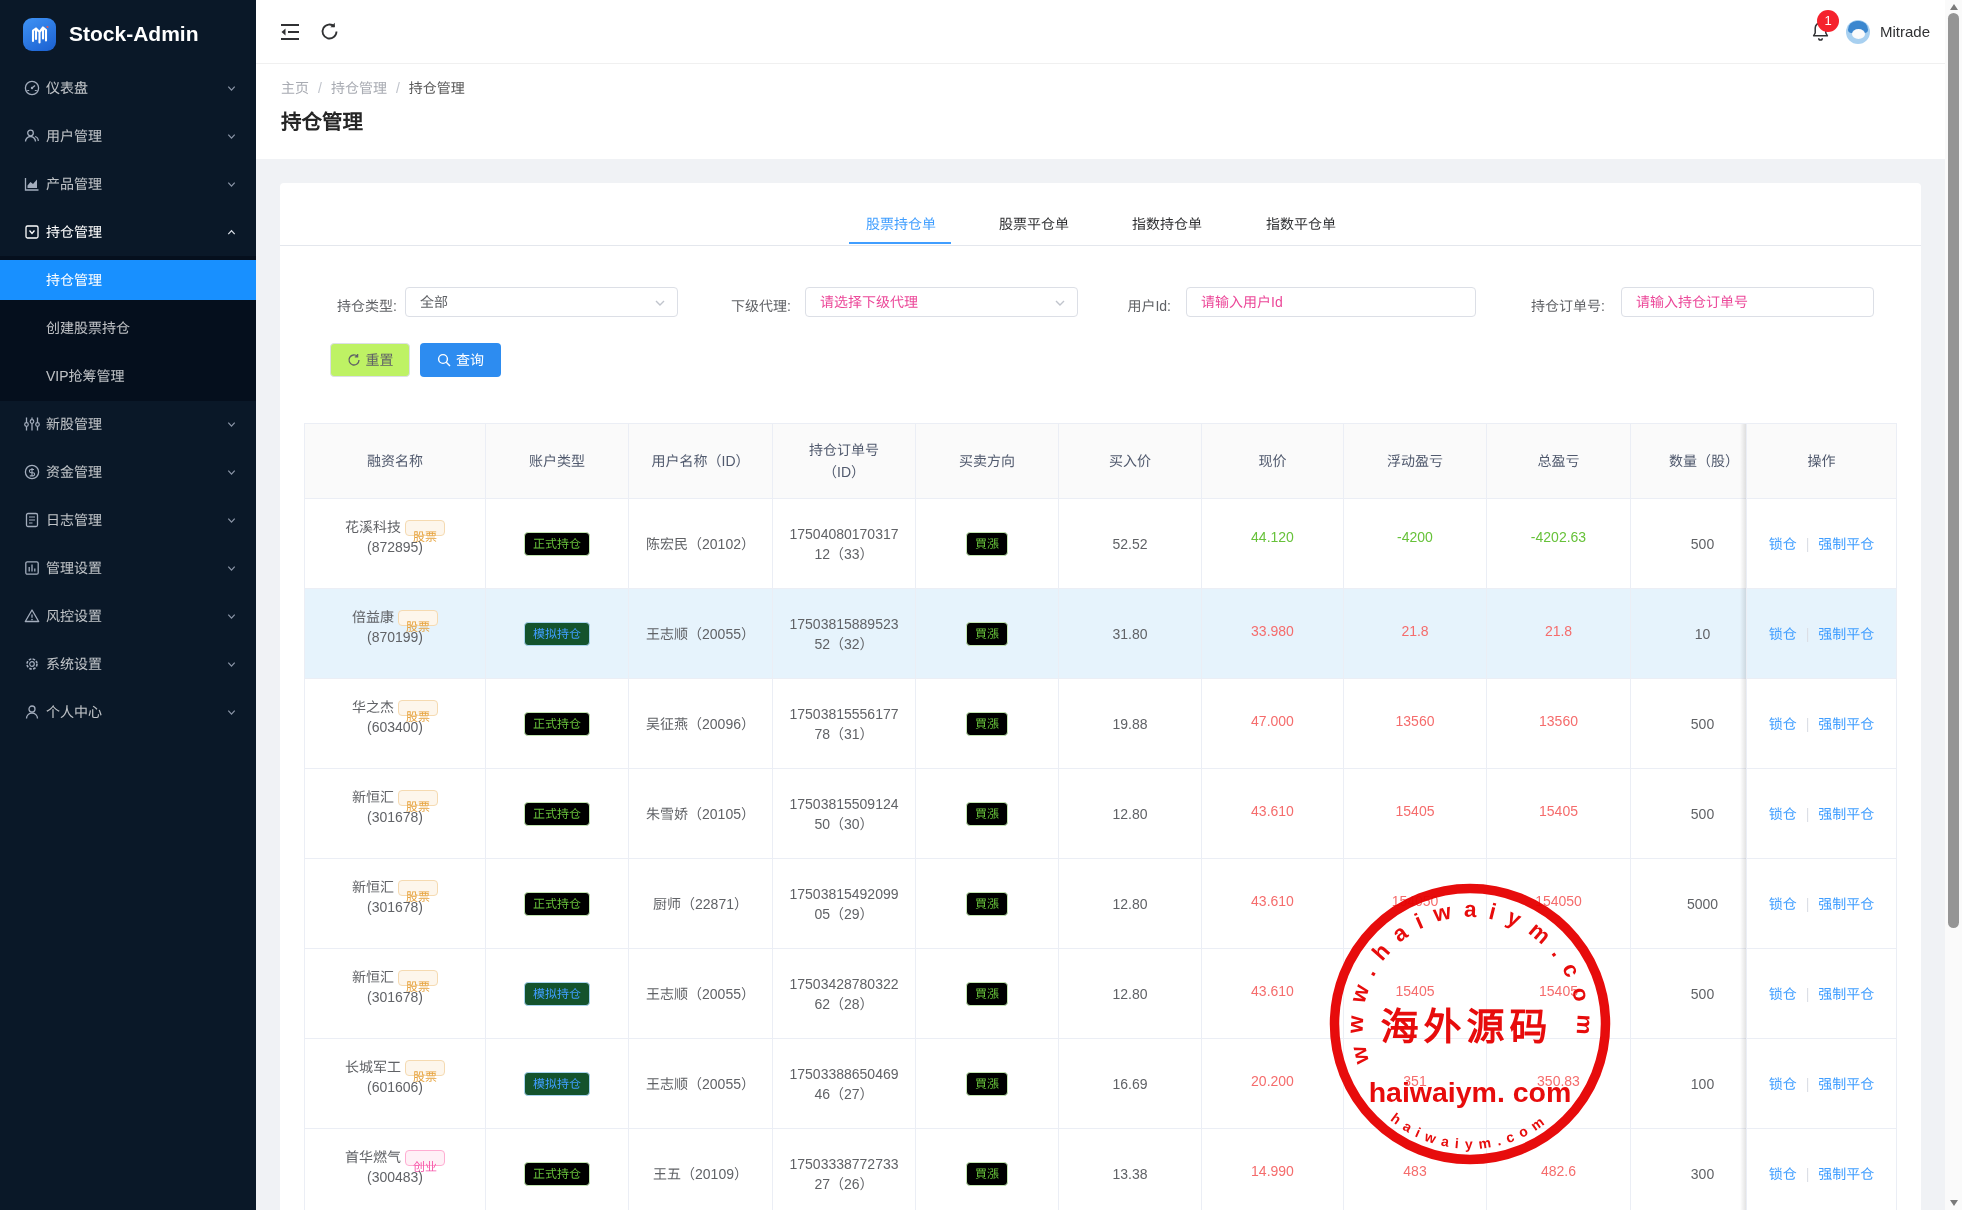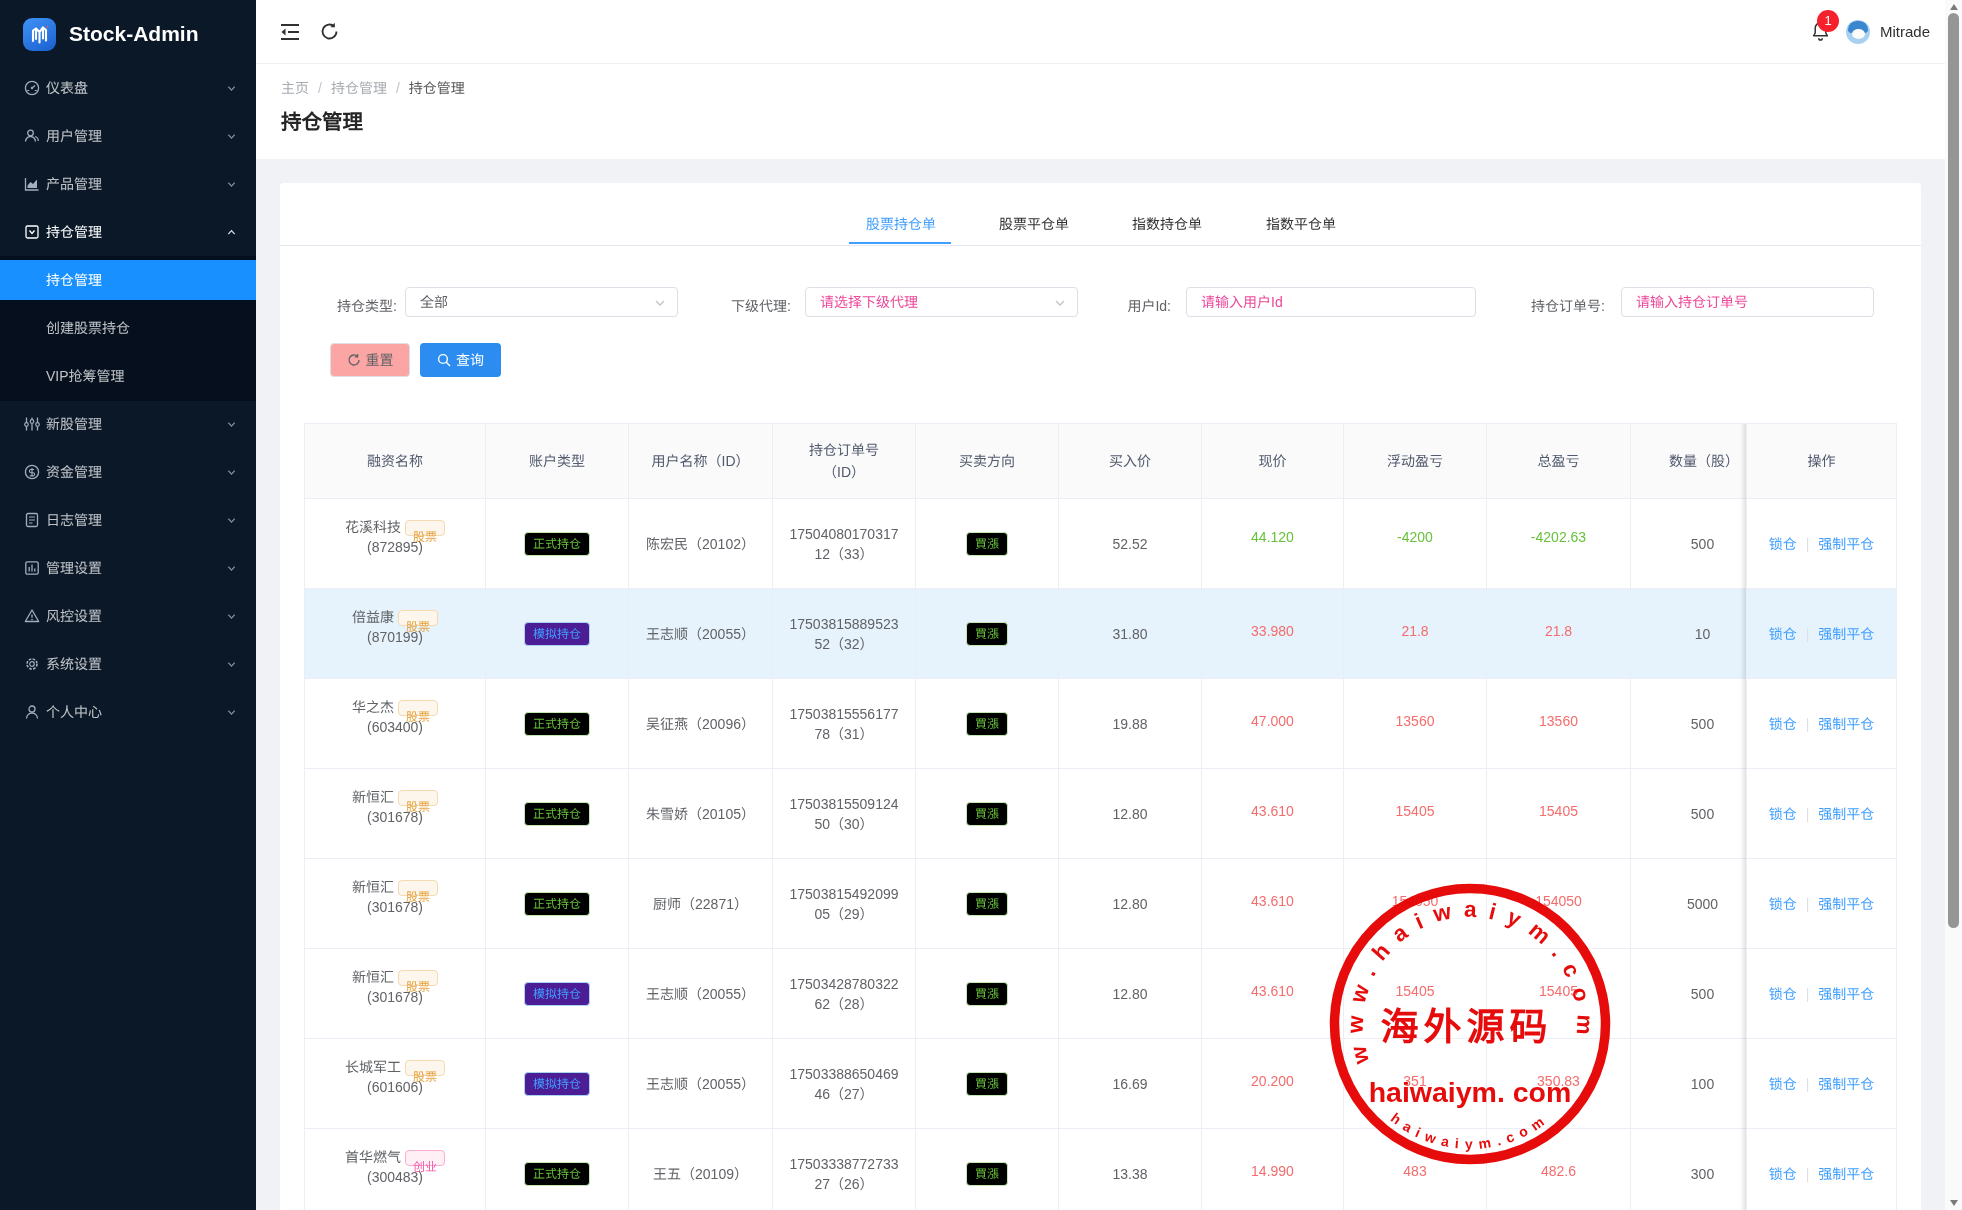--- a/index.html
+++ b/index.html
@@ -38,40 +38,40 @@
   .tab { position:absolute; top:203px; height:42px; line-height:42px; font-size:14px; color:#303133; }
   .tabact { color:#409eff; }
   .tabbar { position:absolute; left:849px; top:241.5px; width:102px; height:2.5px; background:#409eff; }
 
   .flabel { position:absolute; top:295px; font-size:14px; color:#606266; text-align:right; }
   .fctl { position:absolute; top:287px; height:30px; background:#fff; border:1px solid #dcdfe6; border-radius:4px;
           line-height:28px; font-size:14px; padding-left:14px; color:#606266; }
   .ph { color:#ec4899; }
   .fchev { position:absolute; top:10px; width:10px; height:10px; }
 
-  .btn-reset { position:absolute; left:330px; top:342.5px; width:80px; height:34px; background:#fca5a5; border:1px solid #dcdfe6;
+  .btn-reset { position:absolute; left:330px; top:342.5px; width:80px; height:34px; background:#bef264; border:1px solid #dcdfe6;
                border-radius:4px; color:#606266; font-size:14px; line-height:32px; text-align:center; }
   .btn-query { position:absolute; left:420px; top:342.5px; width:81px; height:34px; background:#2d8cf0; border-radius:4px;
                color:#fff; font-size:14px; line-height:34px; text-align:center; }
 
   
   table.grid { position:absolute; left:304px; top:423px; width:1593px; border-collapse:collapse; table-layout:fixed;
                font-size:14px; color:#606266; background:#fff; }
   .grid th, .grid td { border:1px solid #ebeef5; text-align:center; vertical-align:middle; font-weight:normal;
                        padding:0 10px; overflow:hidden; }
   .grid th { background:#fafafa; color:#515a6e; height:75px; line-height:22px; }
   .grid td { height:90px; line-height:20px; }
   .grid td:first-child { padding-bottom:14px; }
   .grid td:nth-child(10), .grid th:nth-child(10) { padding-left:38px; padding-right:10px;margin-left:24px; }
   .rowblue td { background:#e6f3fc; }
   .tag { display:inline-block; height:16px; line-height:20px; padding:6px 7px; font-size:12px; border-radius:4px; border:1px solid; vertical-align:middle; }
   .tag-or { color:#e6a23c; background:#fdf6ec; border-color:#f5dab1; }
   .tag-pk { color:#f759ab; background:#fff0f6; border-color:#ffadd2; }
   .tag-gr { color:#67c23a; background:#000000; border-color:#c2e7b0; }
-  .tag-bl { color:#409eff; background:#4c1d95; border-color:#a8d4f0; }
+  .tag-bl { color:#409eff; background:#14532d; border-color:#a8d4f0; }
   .tag-big { height:24px; line-height:22px; padding:0 8px; }
   td.gtxt { color:#67c23a; padding-bottom:13px; }
   td.rtxt { color:#f56c6c; padding-bottom:5px; }
   .lnk { color:#409eff; }
   .ldiv { color:#dcdfe6; padding:0 9px; }
   .colshadow { position:absolute; left:1740px; top:424px; width:6px; height:786px;
                background:linear-gradient(to left, rgba(0,0,0,0.11), rgba(0,0,0,0)); pointer-events:none; }
 
   
   .sbtrack { position:absolute; left:1945px; top:0; width:17px; height:1210px; background:#fafafa; z-index:50; }

